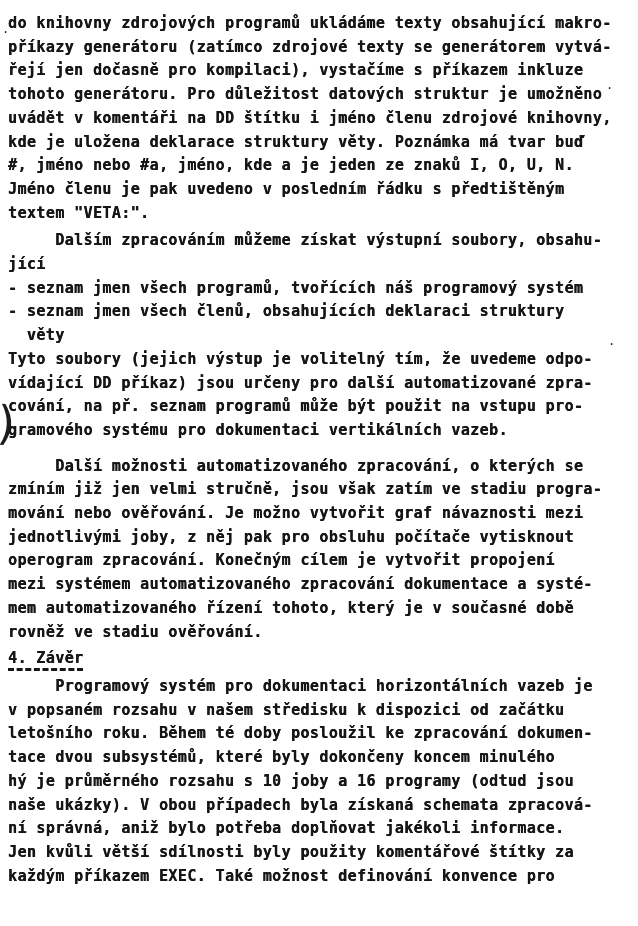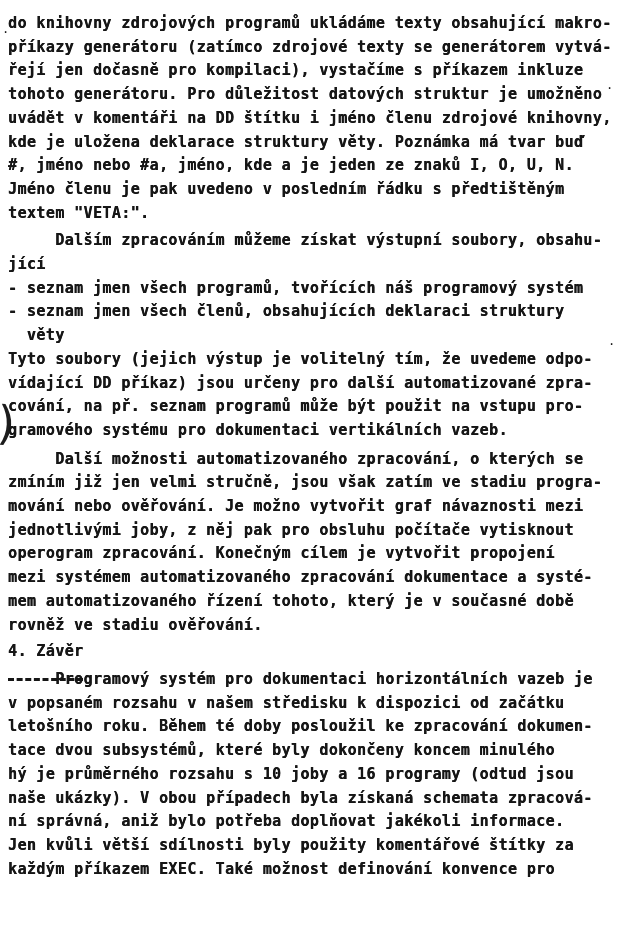--- a/index.html
+++ b/index.html
@@ -18,32 +18,32 @@
   }
   .line{
     white-space:pre;
     font-size:15px;
     line-height:23.7px;
     letter-spacing:0.4px;
     text-shadow:0.3px 0 0 currentColor;
   }
   .para{margin:0;padding:0;}
   .para-2{margin-top:4px;}
-  .para-3{margin-top:5px;}
+  .para-3{margin-top:12px;}
   .para-4{margin-top:4px;}
   .heading{
     margin:3px 0 0 0;
     font-size:15px;
     line-height:23.7px;
     letter-spacing:0.4px;
     font-weight:bold;
   }
   .heading .hl{
     border-bottom:3px dashed #161616;
-    padding-bottom:18px;
+    padding-bottom:1px;
     text-shadow:0.3px 0 0 currentColor;
     margin-top:44px;
   }
   .artifact{
     position:absolute;
     color:#1c1c1c;
     font-weight:normal;
   }
   .artifact-paren{
     left:-7px;top:400px;

